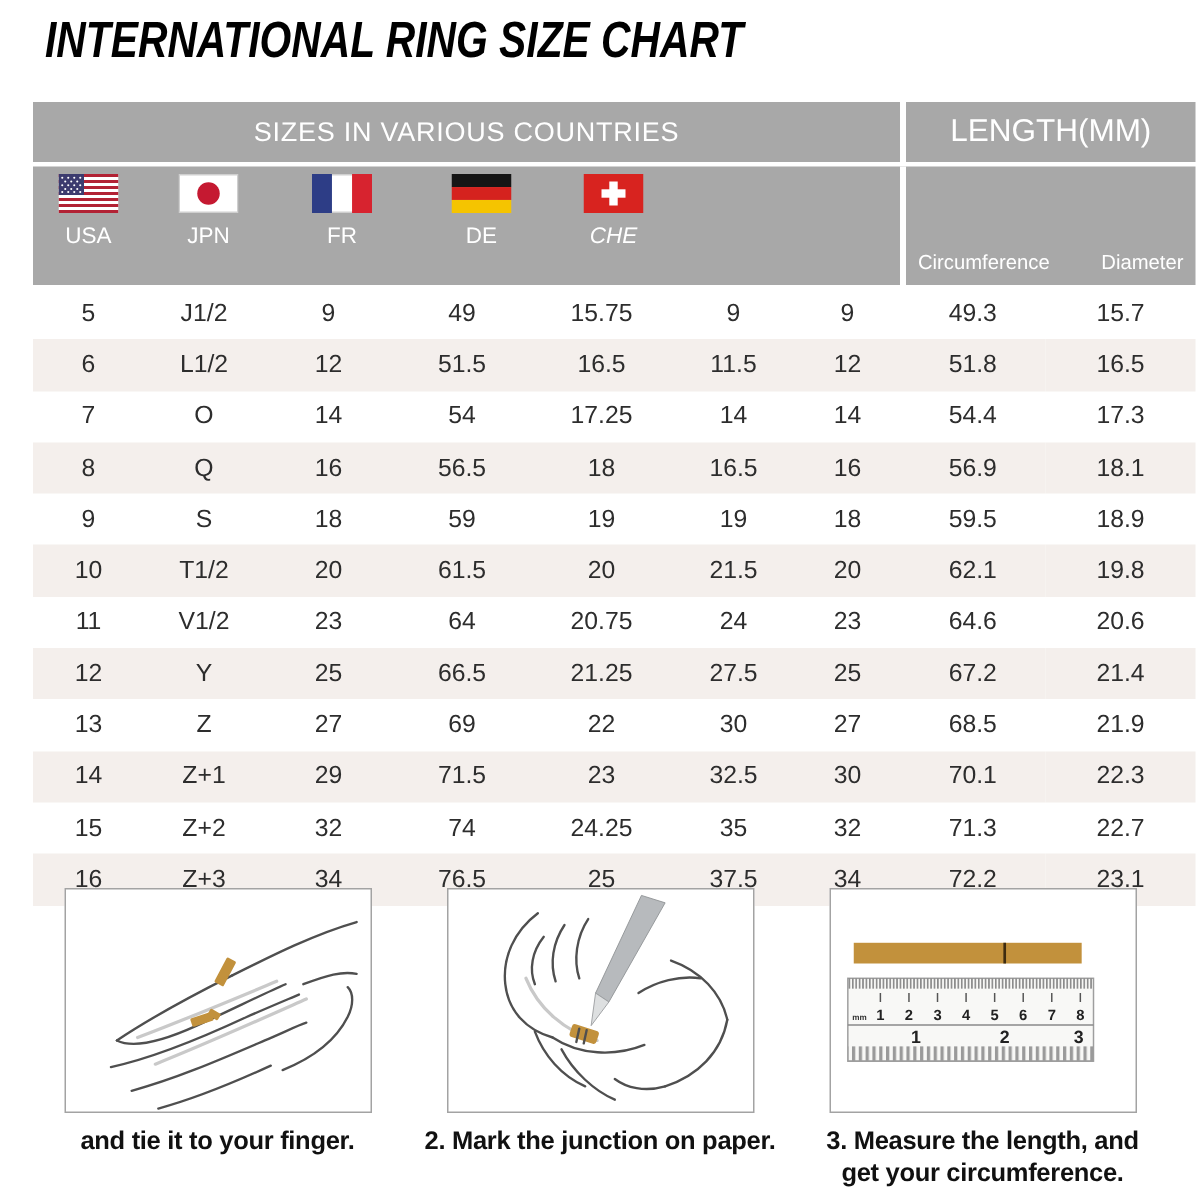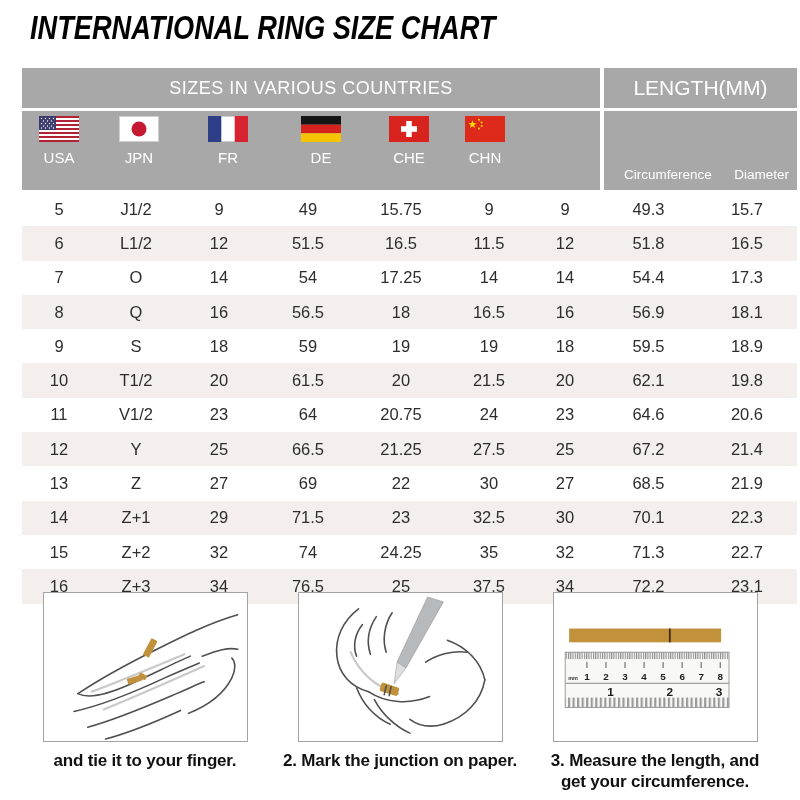--- a/index.html
+++ b/index.html
@@ -20,21 +20,21 @@
                background:var(--header-gray,#a8a8a8);color:var(--header-text,#fff);
                display:flex;align-items:center;justify-content:center;font-size:21px;}
   .flag-row{display:flex;height:79px;margin-top:3px;text-align:right;}
   .flag-cells{width:578px;display:flex;background:var(--header-gray,#a8a8a8);}
   .flag-cell{display:flex;flex-direction:column;align-items:center;}
   .flag-cell svg{display:block;margin-top:5px;}
   .flag-label{margin-top:7px;font-size:15px;color:var(--header-text,#f5f5f5);}
   .length-cells{width:197px;box-sizing:border-box;border-left:4px solid #fff;
                 background:var(--header-gray,#a8a8a8);color:var(--header-text,#f5f5f5);
                 display:flex;align-items:flex-end;justify-content:space-between;
-                padding:0 8px 8px 20px;font-size:13.5px;}
+                padding:0 8px 8px 8px;font-size:13.5px;}
 
   table.data{border-collapse:collapse;table-layout:fixed;width:775px;margin-top:2px;}
   table.data td{height:34.3px;padding:0;text-align:center;vertical-align:middle;
                 font-size:16.5px;color:var(--data-text,#2d2d2d);}
   table.data tr:nth-child(even){background:var(--row-stripe,#f4efec);}
 
   
   .steps{position:absolute;left:0;top:592px;width:800px;display:flex;justify-content:space-between;
          padding:0 24px;box-sizing:border-box;}
   .step{width:242px;display:flex;flex-direction:column;align-items:center;}
@@ -126,42 +126,29 @@
           <div class="flag-cell" style="width: 94px;">
             <span>
               <svg width="40" height="26" viewBox="0 0 40 26">
                 <rect width="40" height="8.7" fill="#151515"></rect>
                 <rect y="8.7" width="40" height="8.6" fill="#d5221e"></rect>
                 <rect y="17.3" width="40" height="8.7" fill="#f5c400"></rect>
               </svg>
             </span>
             <div class="flag-label">DE</div>
           </div>
-          <div class="flag-cell" style="width: 82px;">
+          <div class="flag-cell" style="width: 82px; font-style: italic;">
             <span>
               <svg width="40" height="26" viewBox="0 0 40 26">
                 <rect width="40" height="26" fill="#d8231f"></rect>
                 <rect x="17.2" y="5" width="5.6" height="16" fill="#fff"></rect>
                 <rect x="12" y="10.2" width="16" height="5.6" fill="#fff"></rect>
               </svg>
             </span>
             <div class="flag-label">CHE</div>
-          </div>
-          <div class="flag-cell" style="width: 70px;">
-            <span>
-              <svg width="40" height="26" viewBox="0 0 40 26">
-                <rect width="40" height="26" fill="#dd2a1b"></rect>
-                <polygon fill="#ffde00" points="7.5,4.3 8.5,7.1 11.5,7.2 9.1,9 10,11.9 7.5,10.2 5,11.9 5.9,9 3.5,7.2 6.5,7.1"></polygon>
-                <circle cx="14" cy="3.8" r="1" fill="#ffde00"></circle>
-                <circle cx="16.6" cy="6.4" r="1" fill="#ffde00"></circle>
-                <circle cx="16.6" cy="10" r="1" fill="#ffde00"></circle>
-                <circle cx="14" cy="12.4" r="1" fill="#ffde00"></circle>
-              </svg>
-            </span>
-            <div class="flag-label">CHN</div>
           </div>
         </div>
       <div class="length-cells">
         <span>Circumference</span>
         <span>Diameter</span>
       </div>
     </div>
     <table class="data">
       <colgroup id="cols">
           <col style="width: 74px;">

